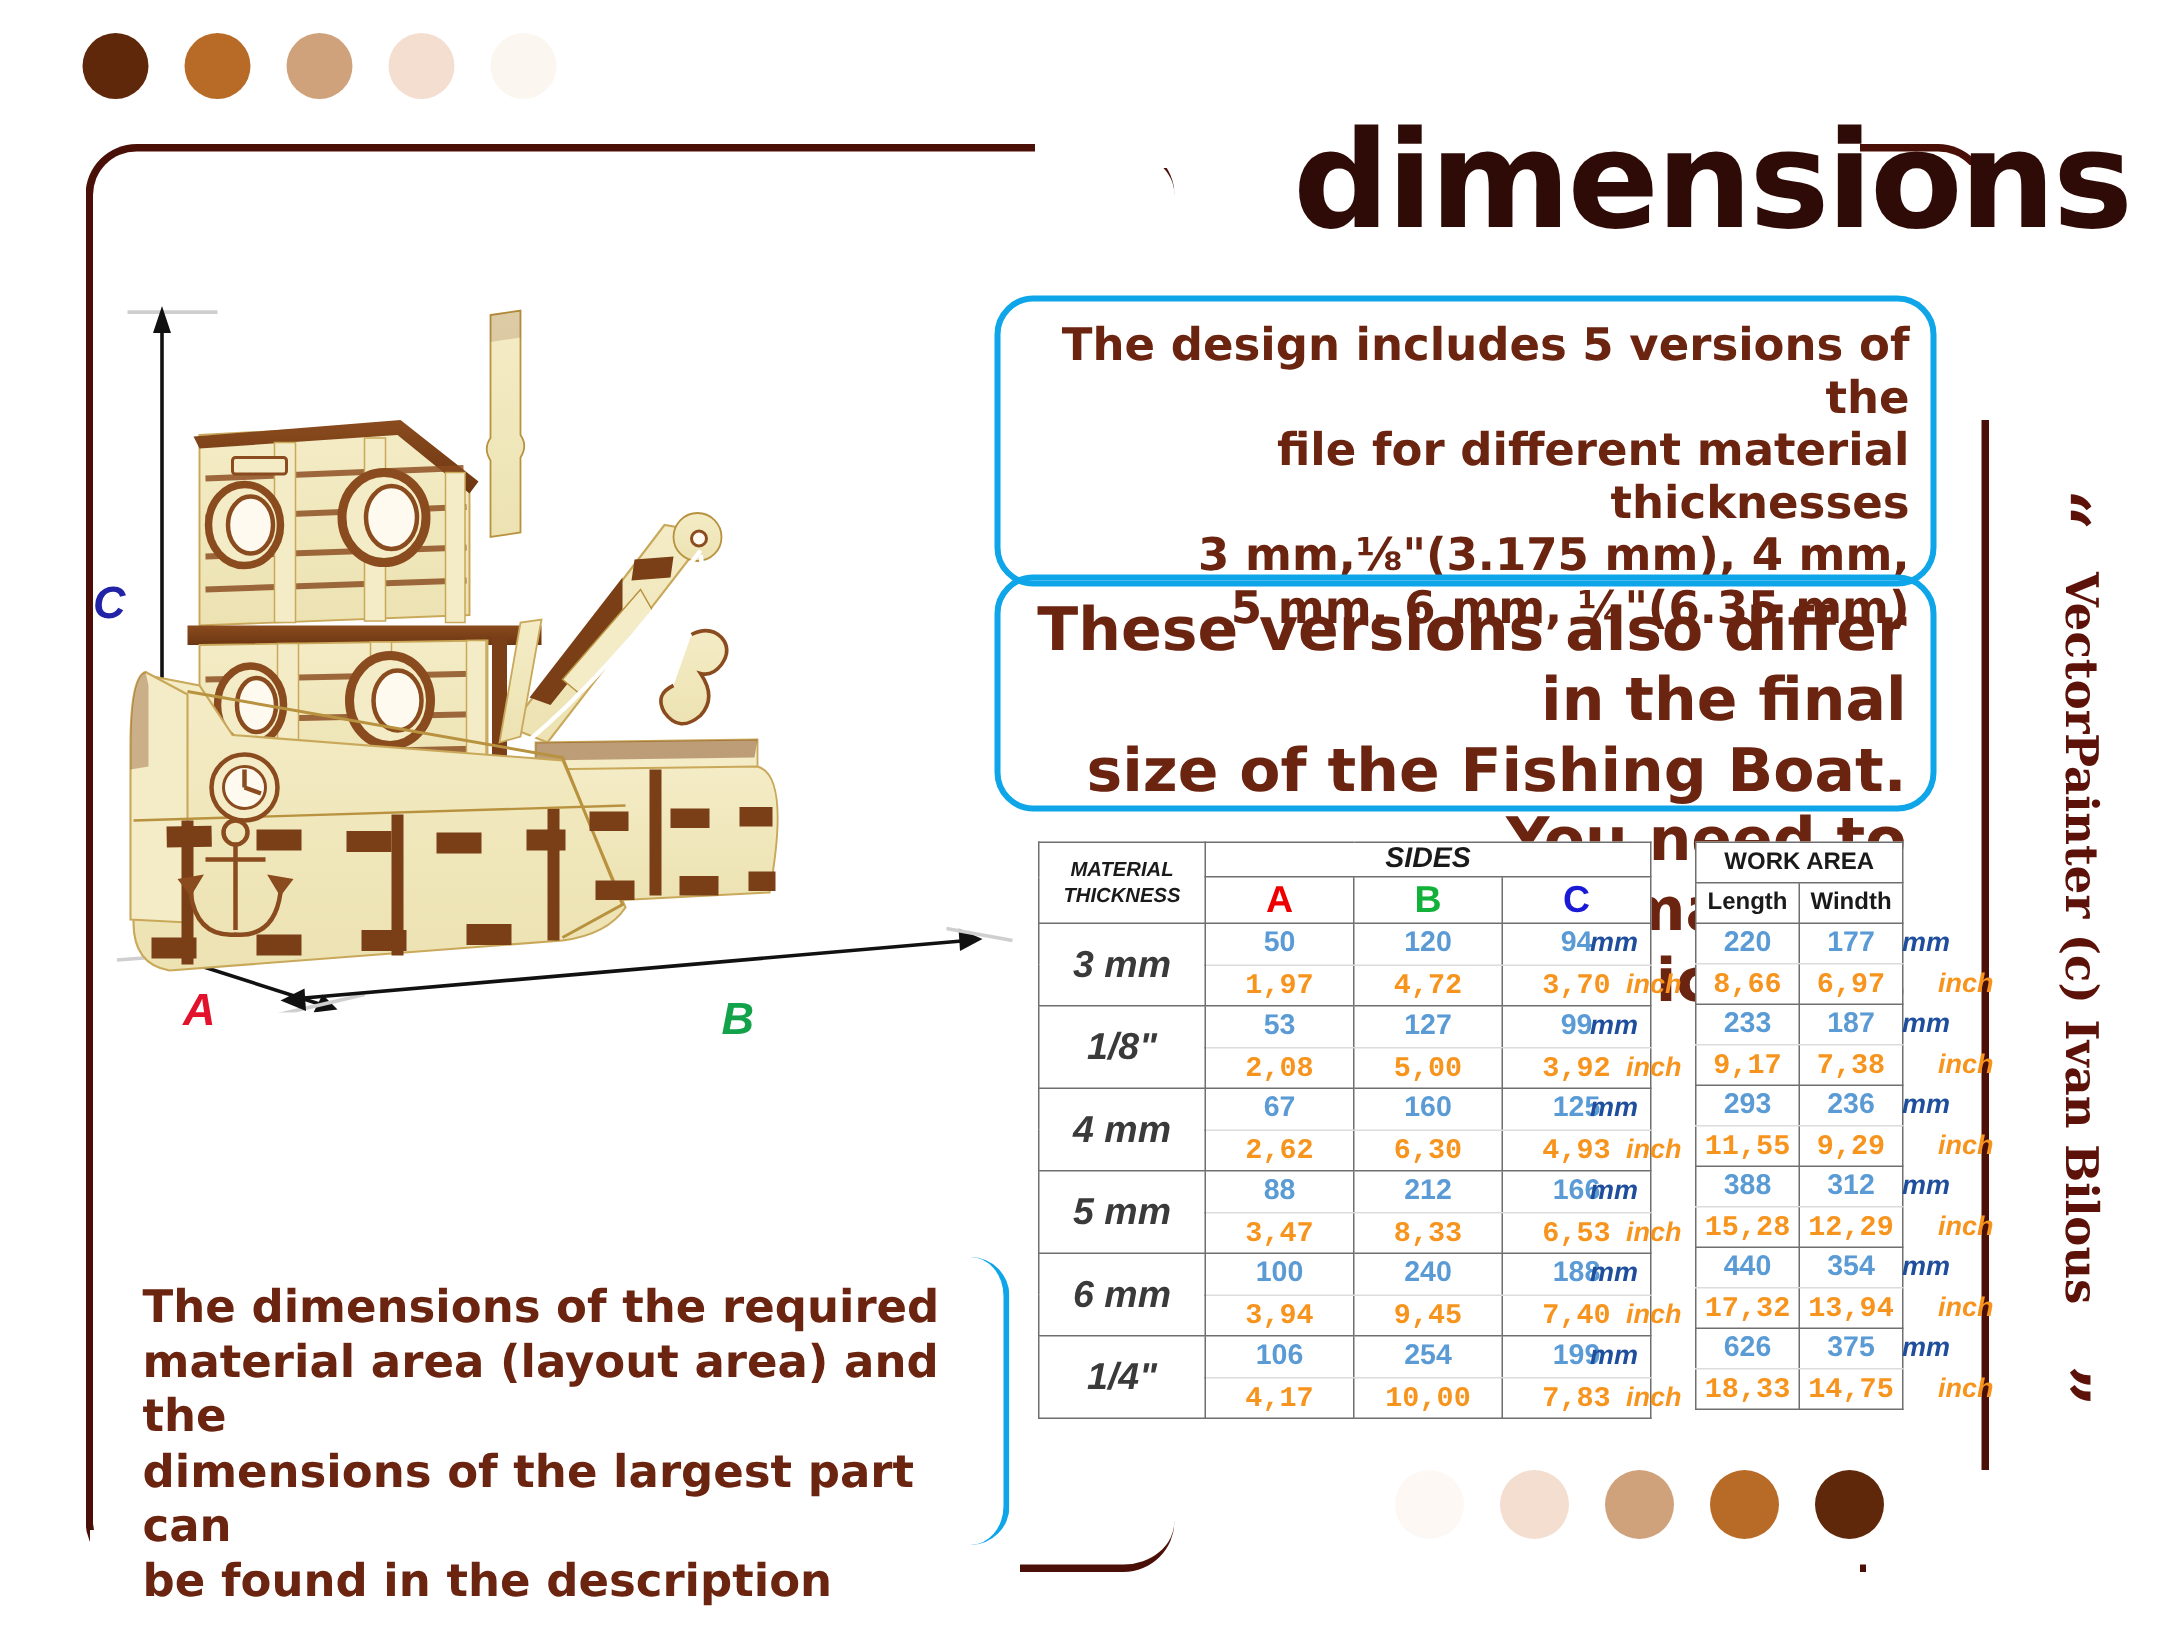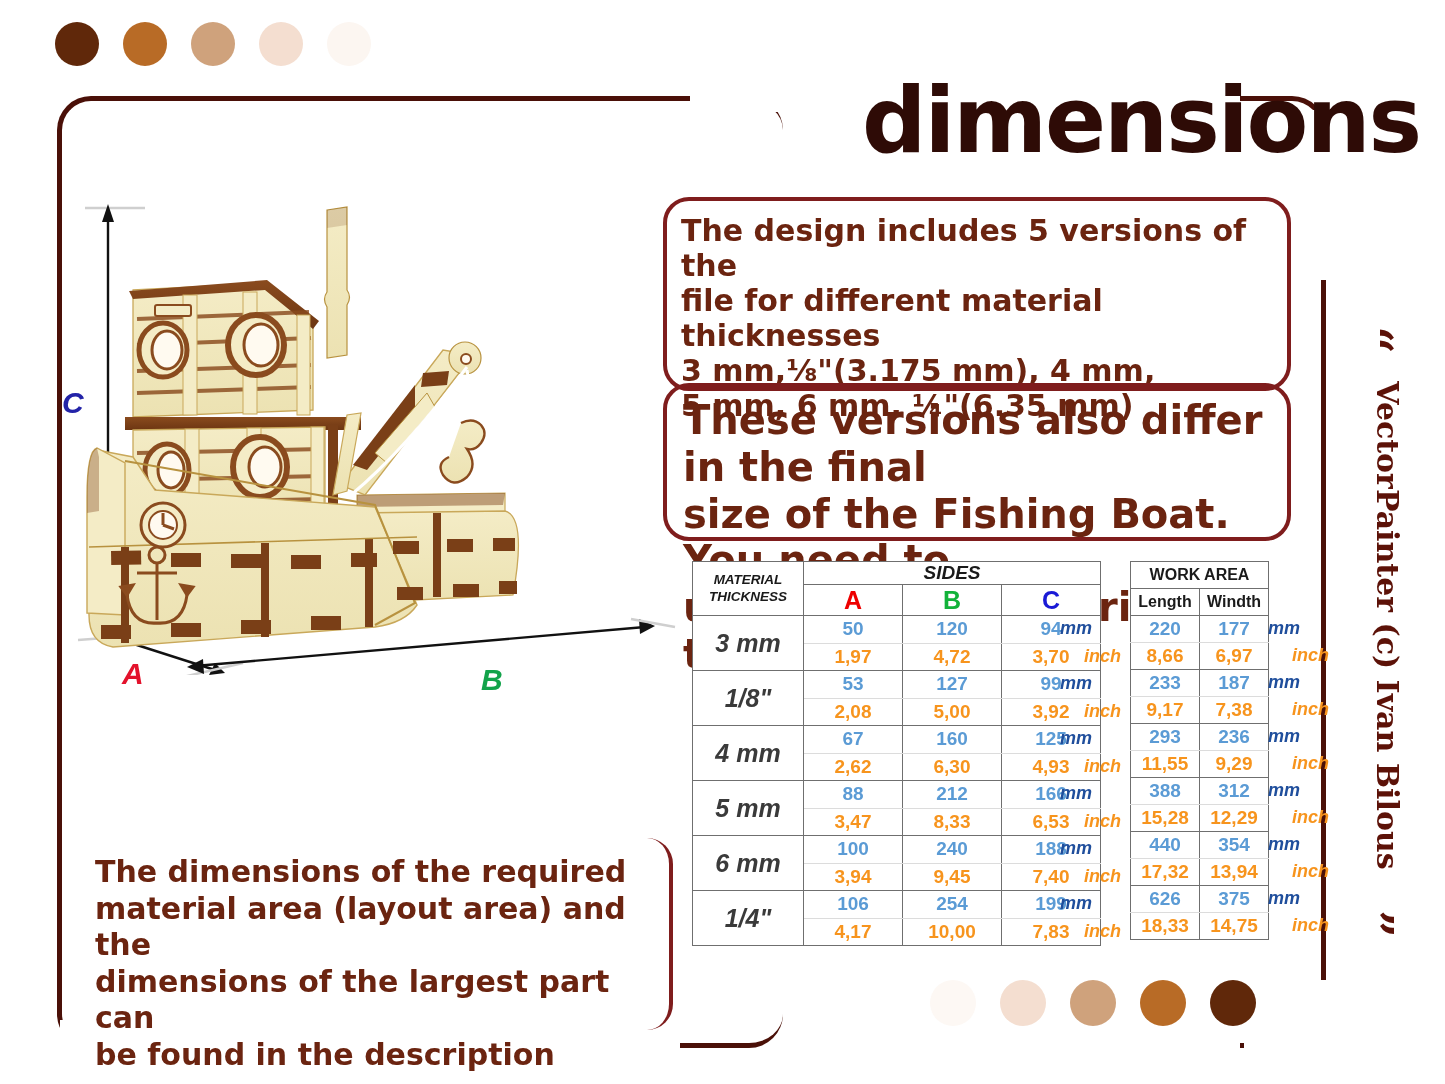--- a/index.html
+++ b/index.html
@@ -41,26 +41,26 @@
   .title{
     position:absolute;left:862px;top:76px;
     font-size:90px;font-weight:bold;color:#2e0b06;
     letter-spacing:-2px;line-height:1;
     font-family:"DejaVu Sans","Liberation Sans",sans-serif;
   }
 
   
   .callout{
     position:absolute;
-    border:4px solid #7f1d1d;
+    border:4px solid #0ea5e9;
     border-radius:26px;
     box-sizing:border-box;
     color:#6b2410;
     font-weight:bold;
-    text-align:left;
+    text-align:right;
     font-family:"DejaVu Sans","Liberation Sans",sans-serif;
   }
   #callout-1{left:663px;top:197px;width:628px;height:194px;
     font-size:30px;line-height:1.17;padding:12px 14px 0 14px;}
   #callout-2{left:663px;top:383px;width:628px;height:158px;
     font-size:40px;line-height:1.17;padding:10px 16px 0 16px;}
   #callout-3{left:73px;top:838px;width:600px;height:192px;
     font-size:30px;line-height:1.22;text-align:left;padding:16px 18px 0 22px;
     border-top:none;border-left:none;border-bottom:none;}
 
@@ -85,21 +85,21 @@
   .hdr-mat{font-style:italic;font-size:13.5px;color:#1a1a1a;line-height:1.25;
            width:110px;height:44px;}
   .hdr-sides{font-style:italic;font-size:19px;color:#1a1a1a;height:22px;}
   .hdr-work{font-size:16px;color:#1a1a1a;height:26px;}
   .hdr-lw{font-size:16px;color:#1a1a1a;height:26px;width:68px;}
   .col-A{color:#ee0000;font-size:25px;height:30px;width:98px;}
   .col-B{color:#12b23a;font-size:25px;height:30px;width:98px;}
   .col-C{color:#1a1ad6;font-size:25px;height:30px;width:98px;}
   .mat-cell{font-style:italic;font-size:25px;color:#3a3a3a;height:54px;}
   .mm-val{color:#5b9bd5;font-size:19px;height:26px;border-bottom:1px solid #dcdcdc !important;}
-  .inch-val{color:#f7941d;font-size:19px;height:26px;}
+  .inch-val{color:#f7941d;font-size:19px;height:26px;font-family:Liberation Mono, monospace;}
   .unit{
     position:absolute;font-style:italic;font-weight:bold;font-size:18px;
     font-family:"Liberation Sans",sans-serif;
   }
   .u-mm{color:#1f4e9c;}
   .u-inch{color:#f7941d;margin-left:24px;}
 
   
   .dim-label{position:absolute;font-weight:bold;font-style:italic;font-size:30px;
              font-family:"Liberation Sans",sans-serif;}

